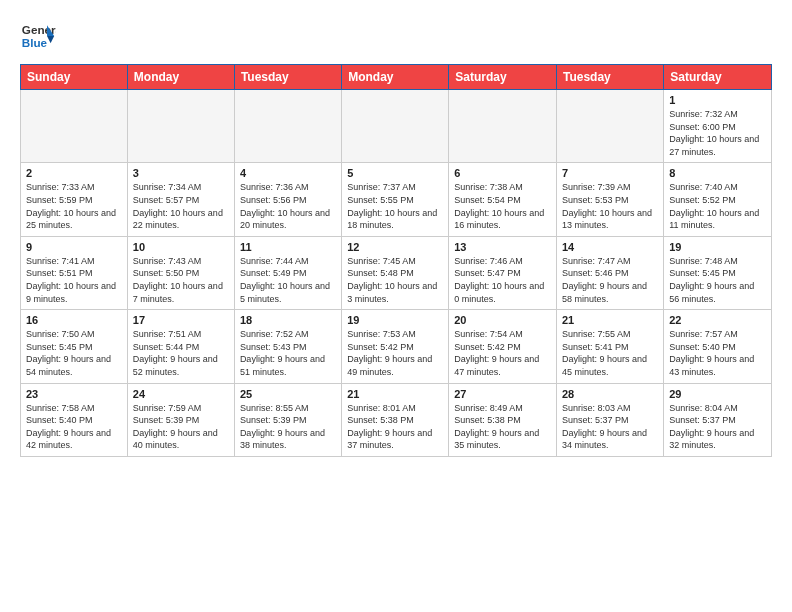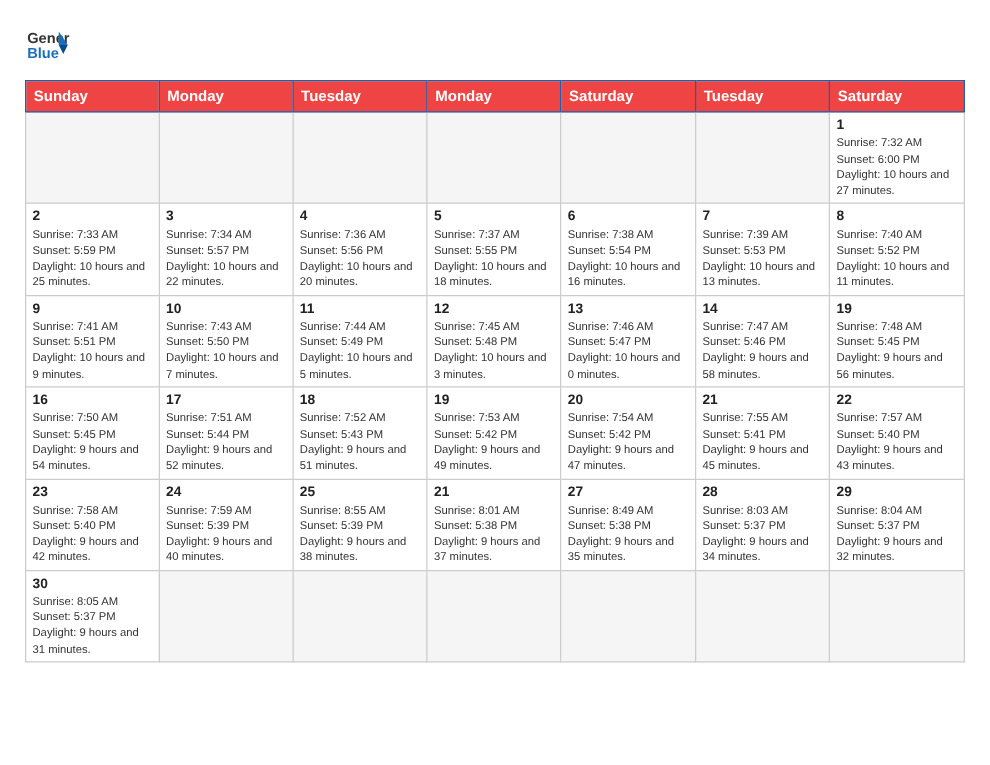--- a/index.html
+++ b/index.html
@@ -302,29 +302,15 @@
 Sunset: 5:37 PM
 Daylight: 9 hours and 34 minutes.</div>
           </td>
           <td>
             <span class="day-number">29</span>
             <div class="day-info">Sunrise: 8:04 AM
 Sunset: 5:37 PM
 Daylight: 9 hours and 32 minutes.</div>
           </td>
         </tr>
-        <tr>
-          <td class="last-row">
-            <span class="day-number">30</span>
-            <div class="day-info">Sunrise: 8:05 AM
-Sunset: 5:37 PM
-Daylight: 9 hours and 31 minutes.</div>
-          </td>
-          <td class="empty last-row"></td>
-          <td class="empty last-row"></td>
-          <td class="empty last-row"></td>
-          <td class="empty last-row"></td>
-          <td class="empty last-row"></td>
-          <td class="empty last-row"></td>
-        </tr>
       </tbody>
   </table>
 </div>
 
 </body></html>

